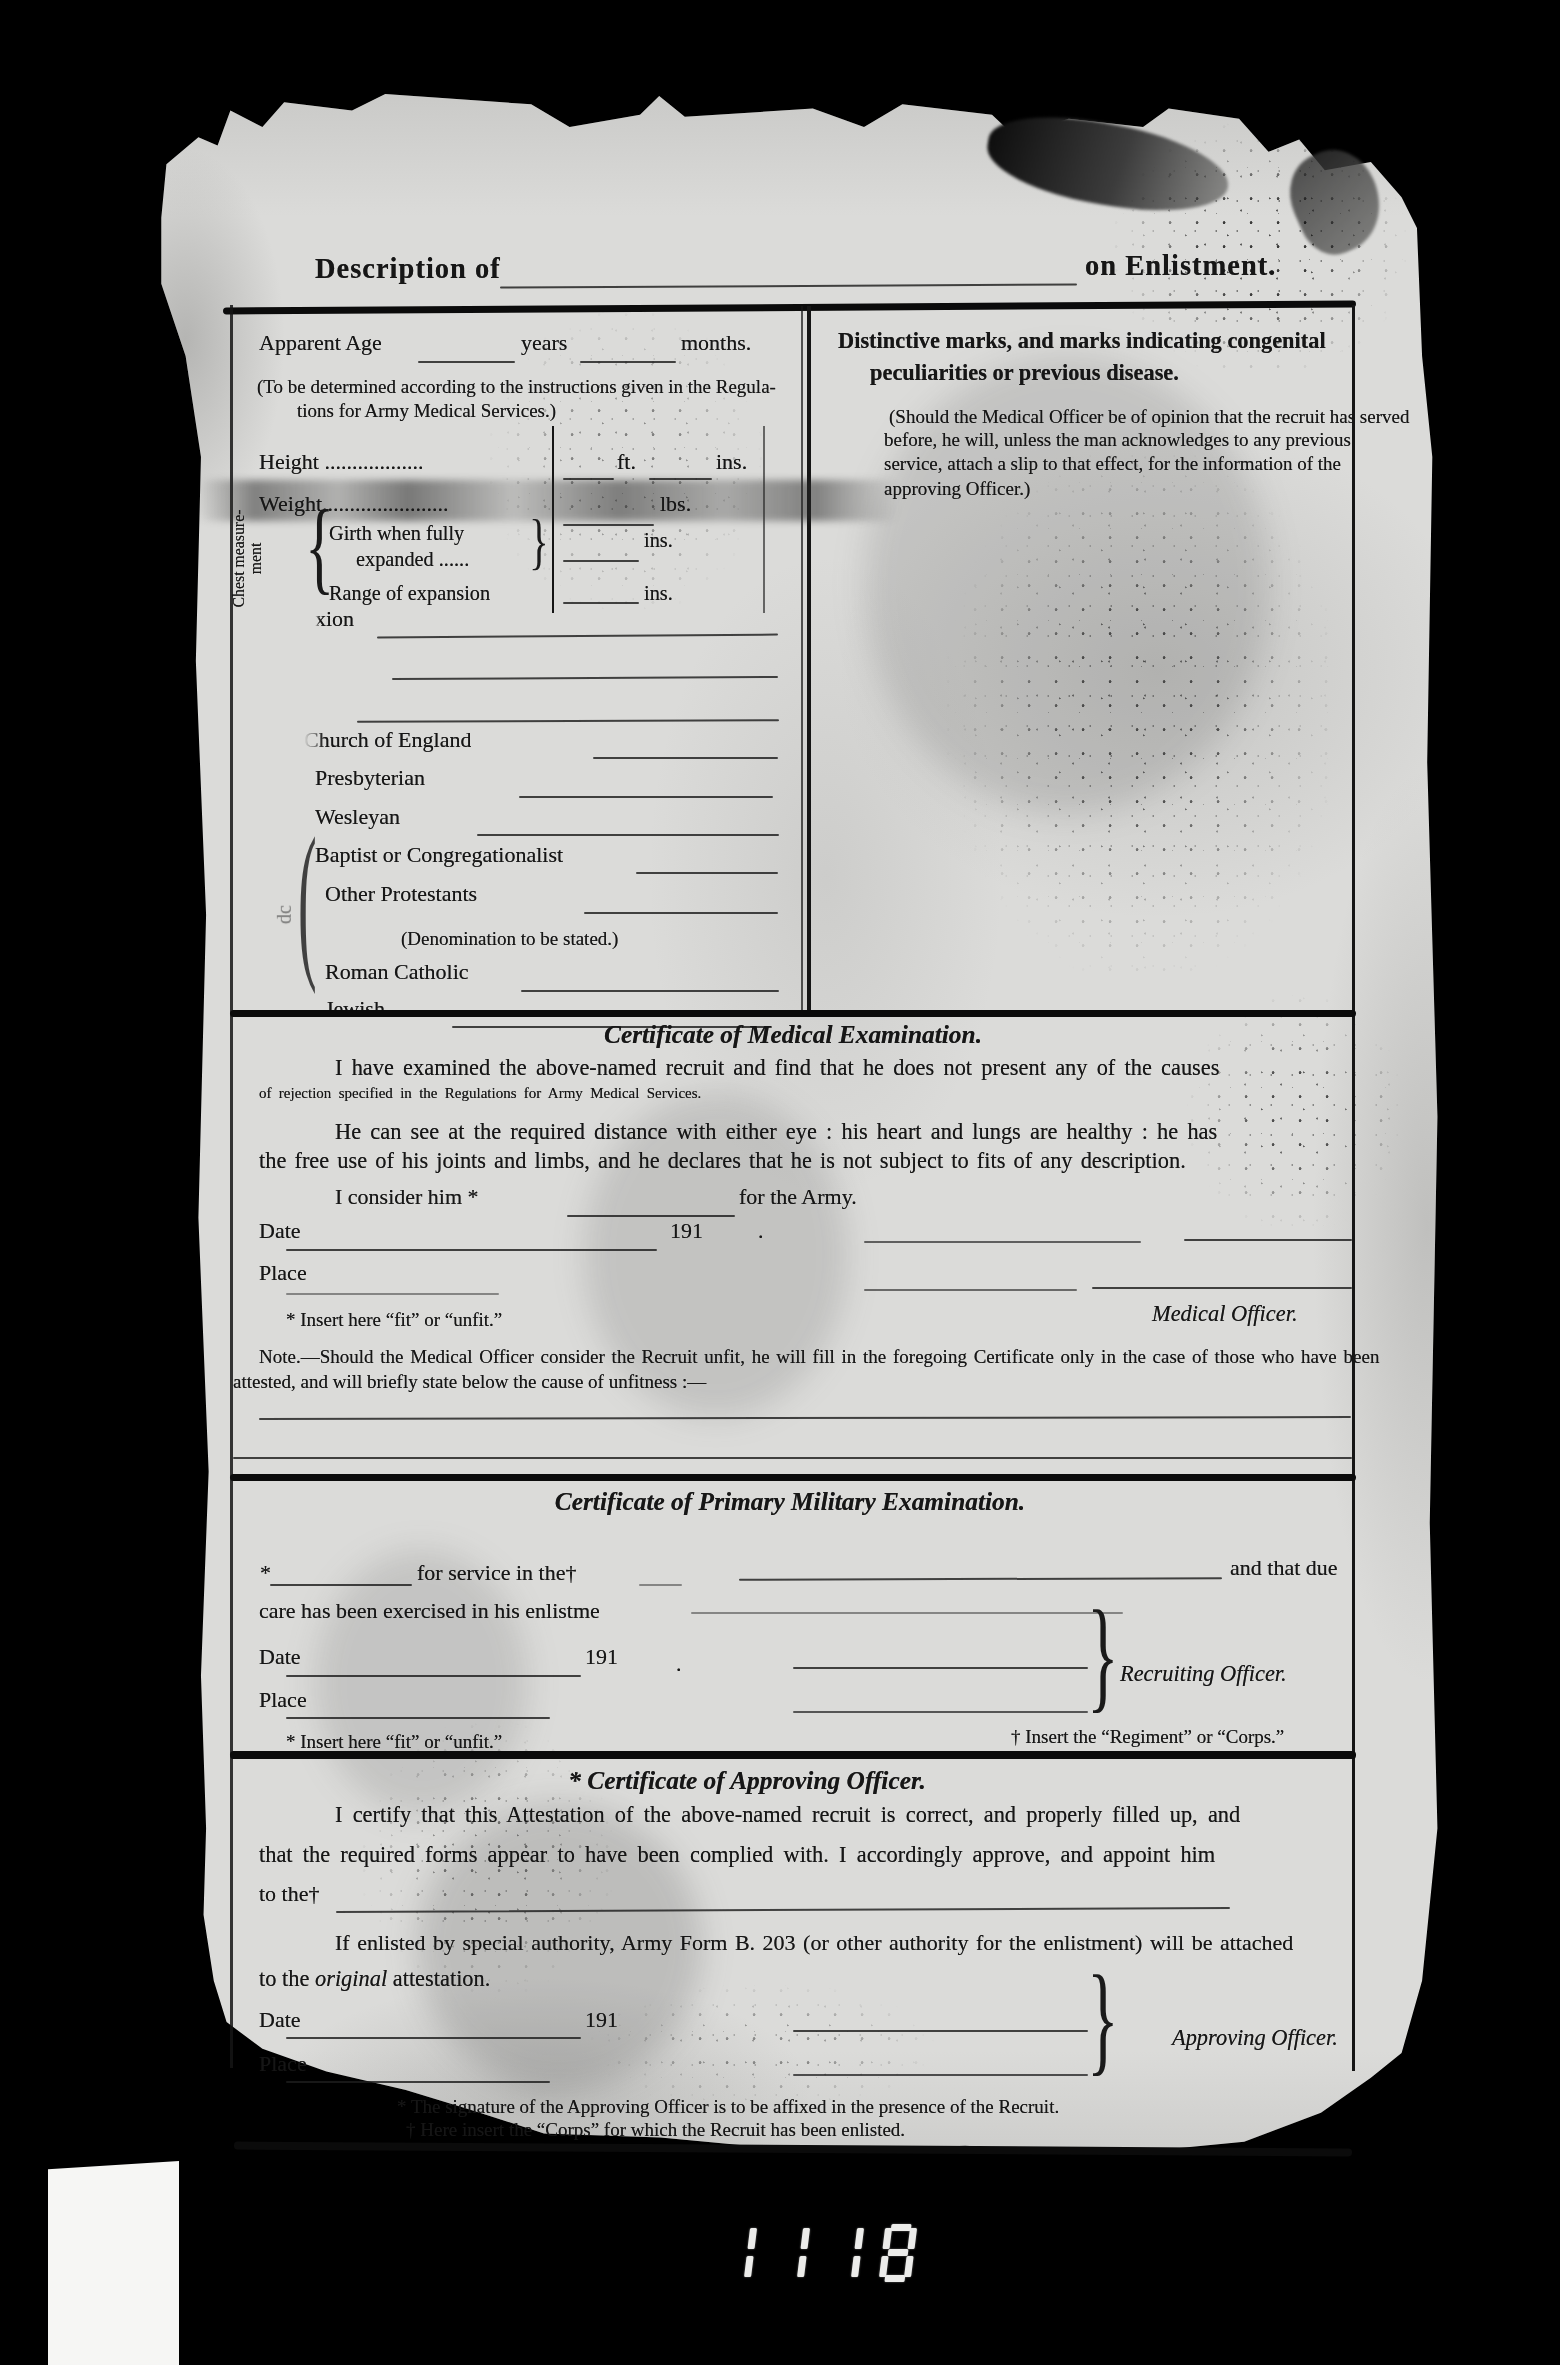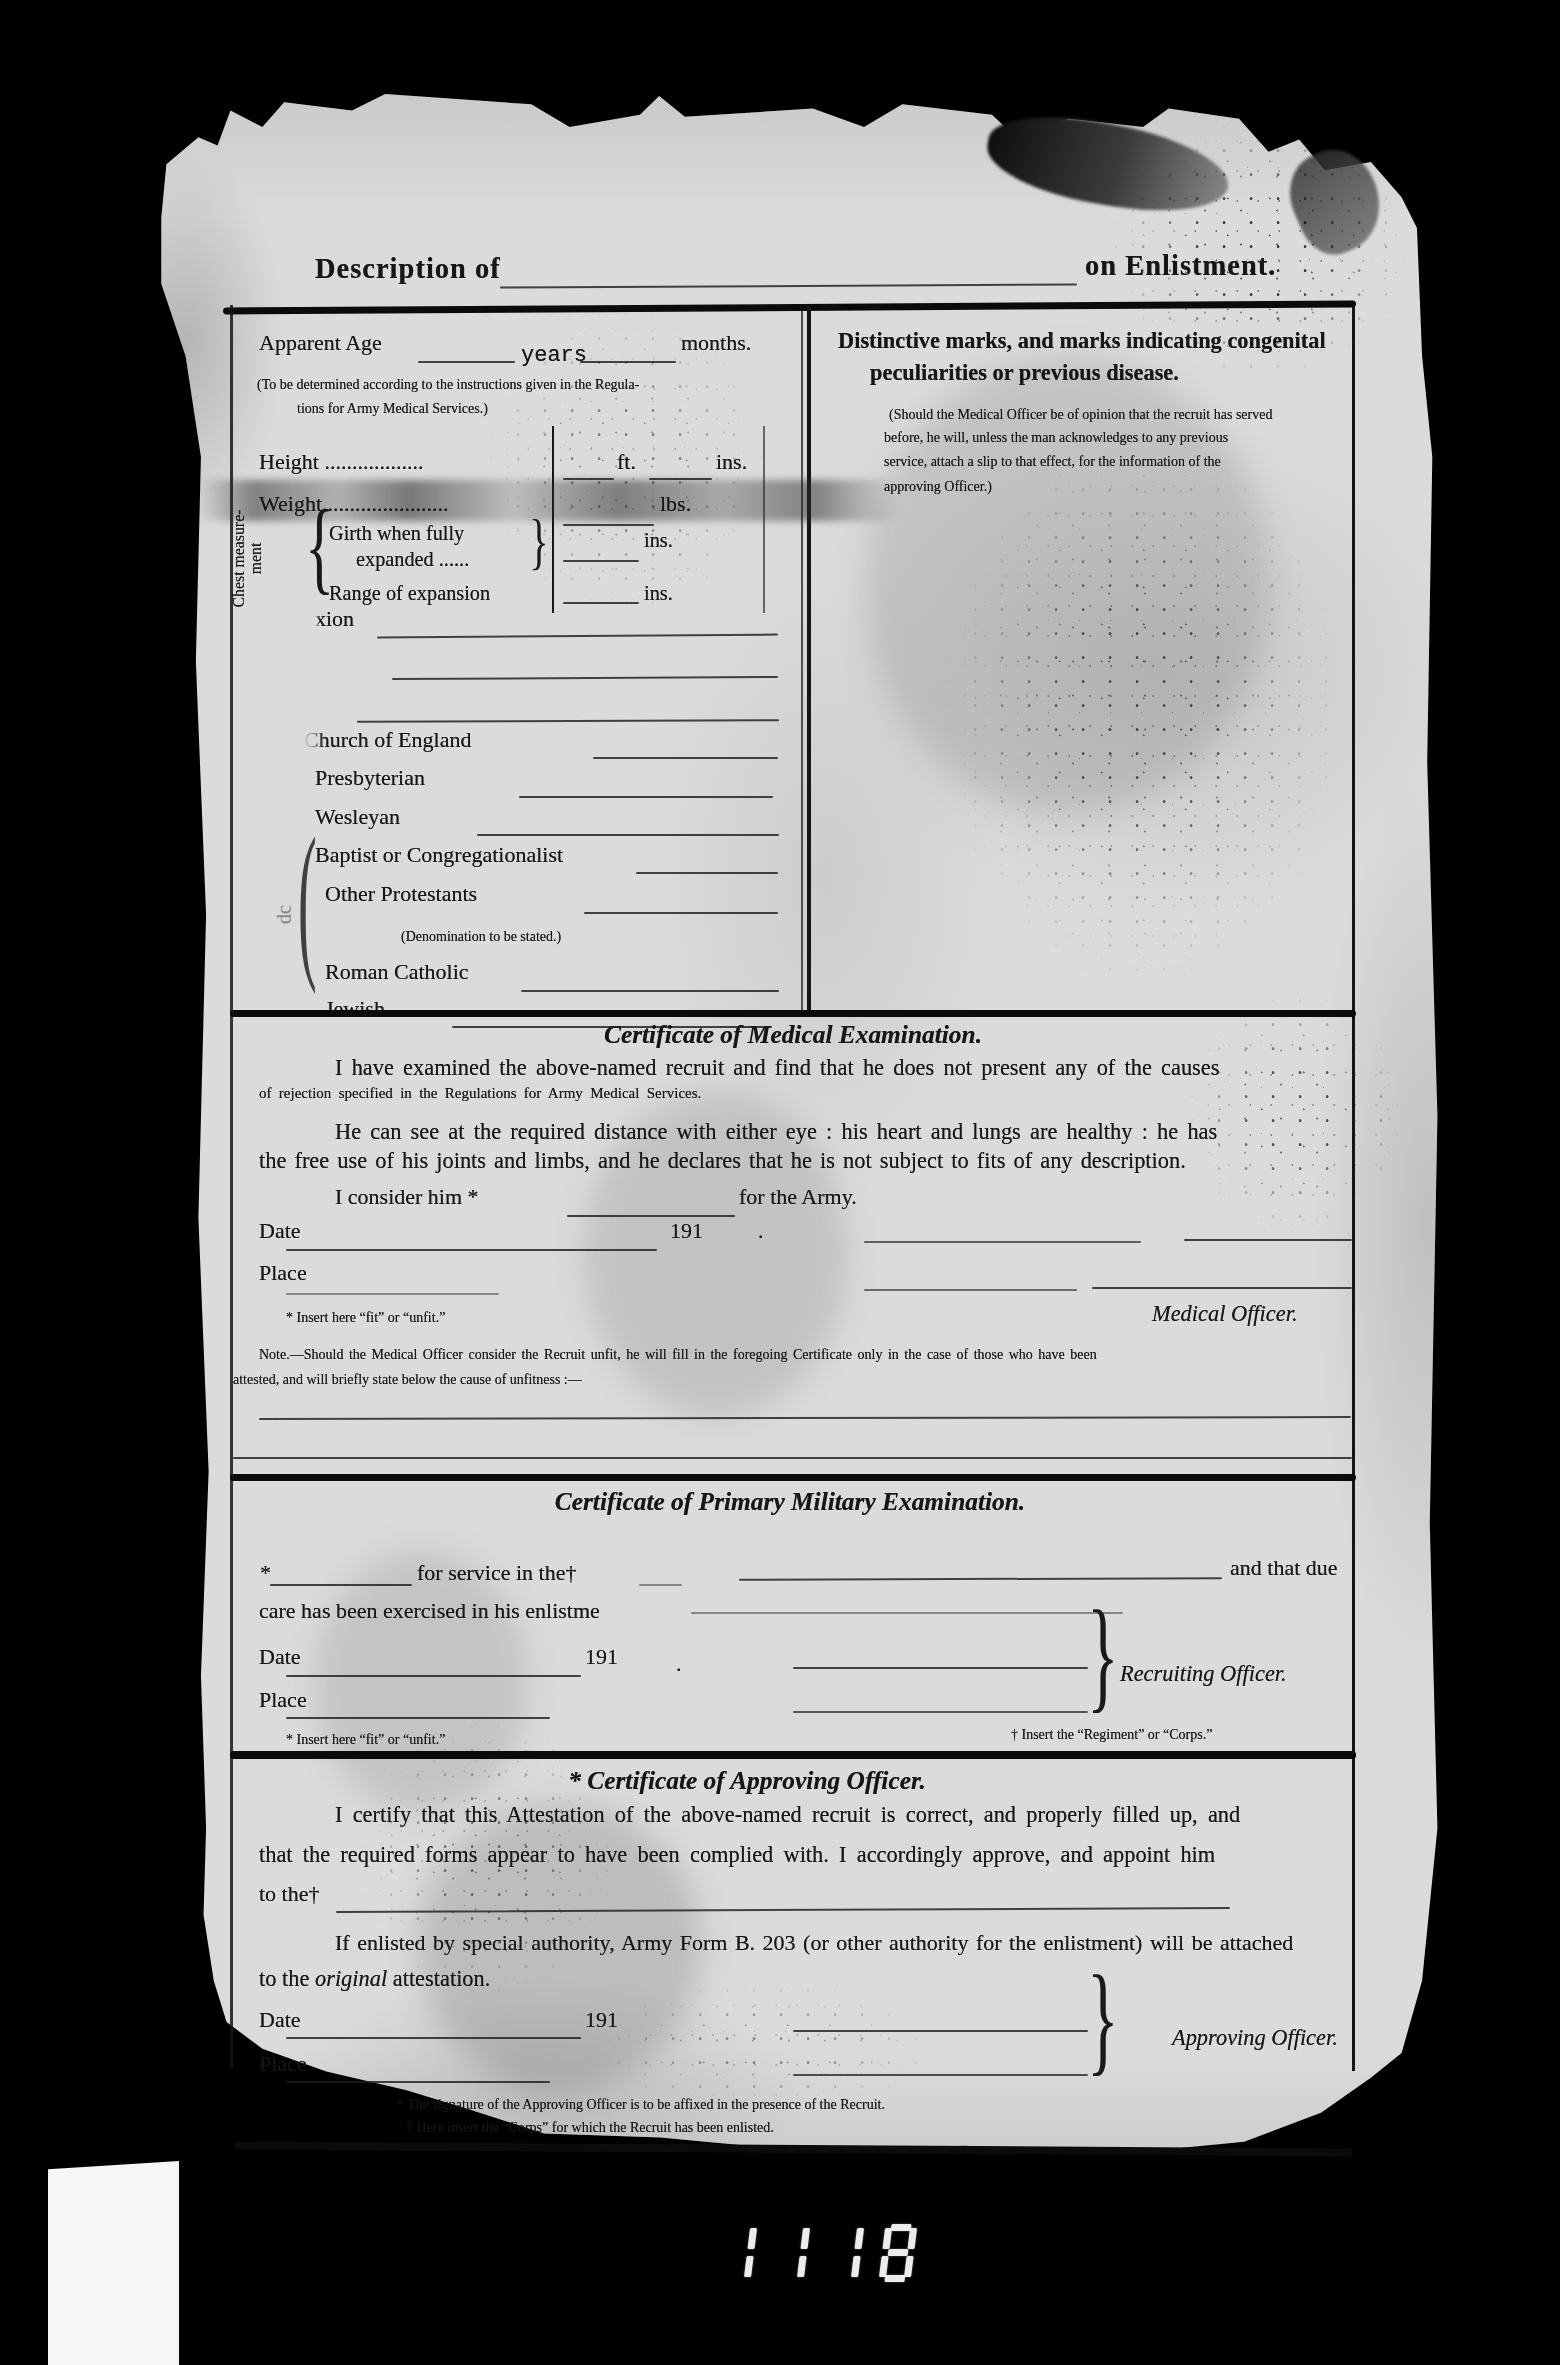--- a/index.html
+++ b/index.html
@@ -15,21 +15,21 @@
       radial-gradient(ellipse 356px 152px at 30% 97%, rgba(110,110,108,.25), transparent 75%),
       radial-gradient(ellipse 152px 610px at 99% 55%, rgba(120,120,118,.28), transparent 75%),
       radial-gradient(ellipse 132px 254px at 2% 12%, rgba(110,110,108,.35), transparent 75%),
       linear-gradient(180deg, rgba(150,150,148,.25) 0%, rgba(220,220,218,0) 6%),
       linear-gradient(0deg, rgba(150,150,148,.2) 0%, rgba(220,220,218,0) 5%);}
   
   .t{position:absolute;white-space:nowrap;color:#161616;text-shadow:0 0 0.5px rgba(25,25,25,.65);
      font-size:22px;line-height:1.1;}
   .b{font-weight:bold;}
   .it{font-style:italic;}
-  .sm{font-size:14px;}
+  .sm{font-size:19px;}
   .ctr{transform:translateX(-50%);}
   .bl{position:absolute;height:2px;background:#1d1d1d;border-radius:1px;opacity:.82;}
   .blf{opacity:.45;}
   .rule{position:absolute;height:6.6px;background:#0b0b0b;border-radius:3.6px;}
   .vl{position:absolute;width:2.5px;background:#151515;}
   .fadeL{-webkit-mask-image:linear-gradient(90deg,transparent 0,rgba(0,0,0,.25) 3%,#000 12%);
          mask-image:linear-gradient(90deg,transparent 0,rgba(0,0,0,.25) 3%,#000 12%);}
   .vert{position:absolute;transform:rotate(-90deg);transform-origin:center;white-space:normal;
         text-align:center;line-height:1.05;}
   .brace{position:absolute;color:#1a1a1a;font-weight:400;}
@@ -88,21 +88,21 @@
   <div class="rule" style="left:223px;top:304px;width:1133px;transform:rotate(-0.35deg);"></div>
   <div class="vl" style="left:230px;top:305px;height:1763px;opacity:.85;"></div>
   <div class="vl" style="left:1352px;top:305px;height:1766px;width:3px;"></div>
   <div class="vl" style="left:801px;top:306px;height:705px;width:1.5px;opacity:.7;"></div>
   <div class="vl" style="left:807px;top:306px;height:705px;width:3.6px;"></div>
   <div class="vl" style="left:552px;top:426px;height:187px;width:1.5px;"></div>
   <div class="vl" style="left:763px;top:426px;height:187px;width:1.5px;opacity:.6;"></div>
 
   <div class="t" style="left:259px;top:331px;">Apparent Age</div>
   <div class="bl" style="left:418px;top:361px;width:97px;"></div>
-  <div class="t" style="left:521px;top:344px;font-family:Liberation Mono, monospace;">years</div>
+  <div class="t" style="left:521px;top:331px;">years</div>
   <div class="bl" style="left:580px;top:361px;width:96px;"></div>
   <div class="t" style="left:681px;top:331px;">months.</div>
   <div class="t sm" style="left:257px;top:377px;">(To be determined according to the instructions given in the Regula-</div>
   <div class="t sm" style="left:297px;top:401px;">tions for Army Medical Services.)</div>
 
   <div class="t" style="left:259px;top:450px;">Height ..................</div>
   <div class="bl" style="left:563px;top:478px;width:51px;"></div>
   <div class="t" style="left:617px;top:450px;">ft.</div>
   <div class="bl" style="left:649px;top:478px;width:63px;"></div>
   <div class="t" style="left:716px;top:450px;">ins.</div>

